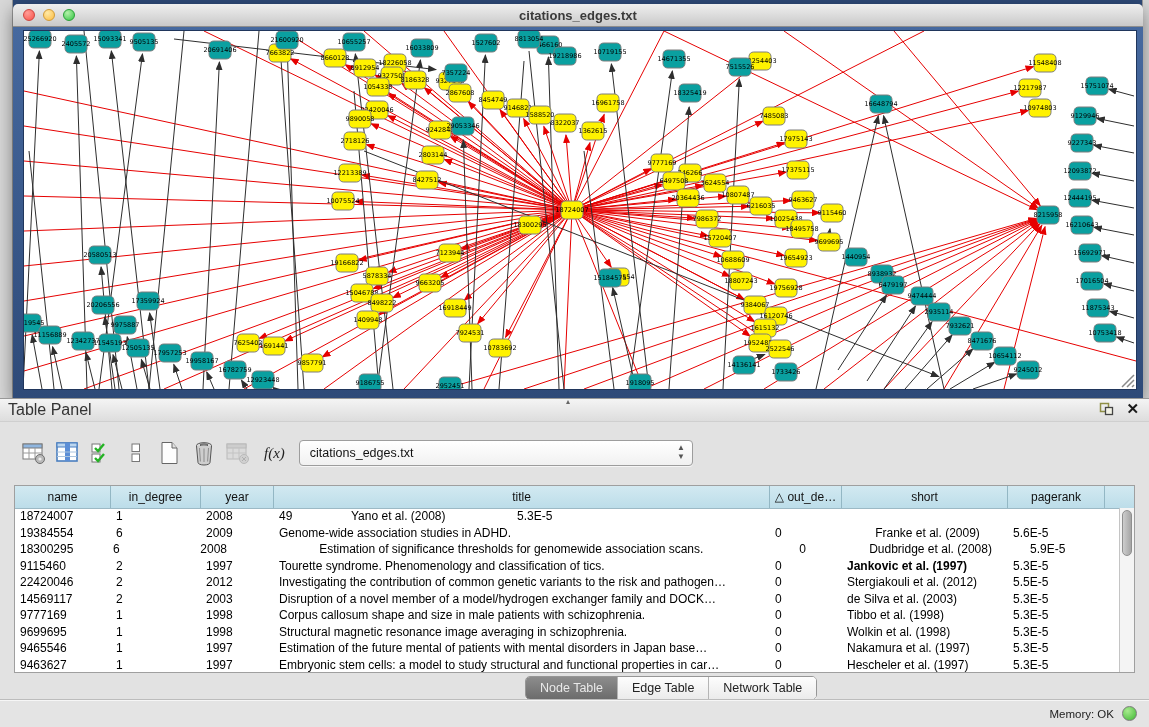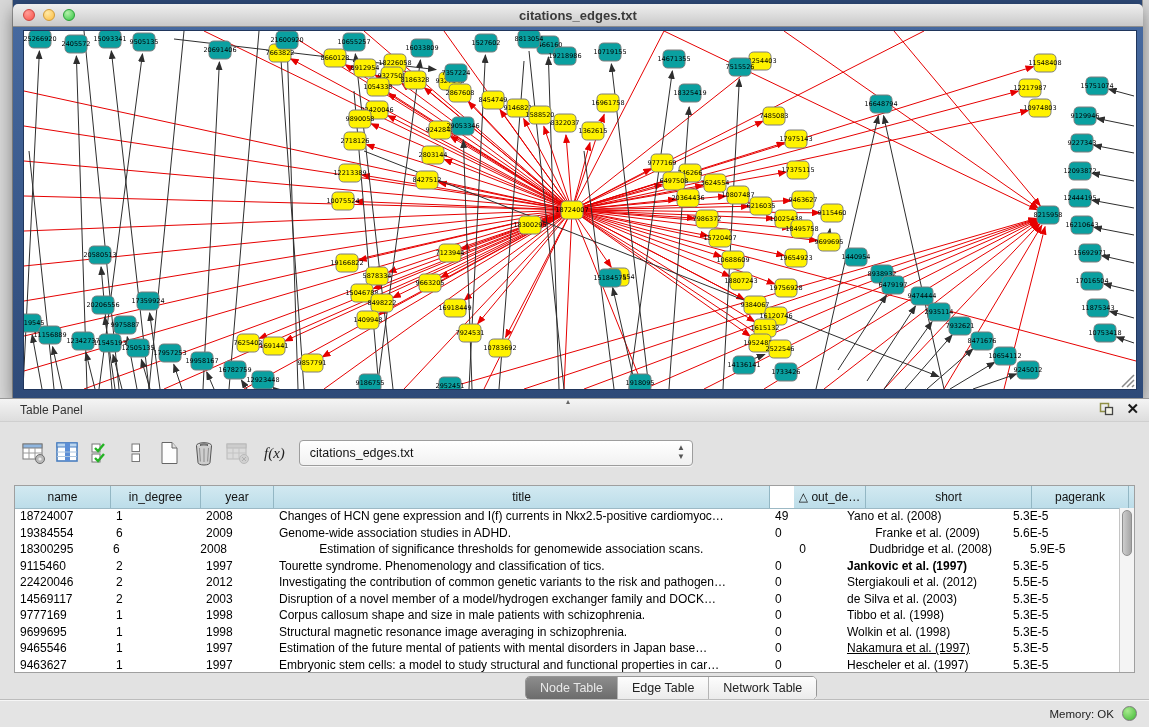--- a/index.html
+++ b/index.html
@@ -22,21 +22,21 @@
   .light.yellow{background:radial-gradient(circle at 35% 30%,#ffe9a6,#fcbb3f);border:1px solid #d29b37;}
   .light.green{background:radial-gradient(circle at 35% 30%,#b4f0a9,#32c543);border:1px solid #2aa137;}
   #win-title{position:absolute;left:0;right:0;text-align:center;font-size:13px;font-weight:bold;color:#3a3a3a;}
   #net-frame{height:371px;background:linear-gradient(#46699f,#2e4a78);padding:3px 8px 10px 10px;box-sizing:border-box;}
   #net-canvas{width:100%;height:100%;background:#fff;border:1px solid #20365c;position:relative;}
   #net-svg{display:block;width:100%;height:100%;}
   #resize-grip{position:absolute;right:1px;bottom:1px;}
   
   #panel{position:absolute;left:0;top:398px;width:1149px;height:329px;background:#e2e2e2;border-top:1px solid #989898;box-sizing:border-box;}
   #panel-header{height:22px;background:linear-gradient(#f4f4f4,#dddddd);display:flex;align-items:center;position:relative;border-bottom:1px solid #cfcfcf;}
-  #panel-title{font-size:12px;color:#333;margin-left:20px;}
+  #panel-title{font-size:16px;color:#333;margin-left:8px;}
   #splitter-handle{position:absolute;left:566px;top:-2px;font-size:8px;color:#666;}
   #panel-header-icons{position:absolute;right:10px;top:2px;display:flex;align-items:center;gap:12px;}
   #close-x{font-size:15px;font-weight:bold;color:#1a1a1a;line-height:16px;cursor:default;}
   
   #toolbar{height:62px;display:flex;align-items:center;padding-left:20px;}
   .tbtn{width:28px;height:28px;margin-right:6px;display:flex;align-items:center;justify-content:center;}
   #fx-icon{font-family:"Liberation Serif",serif;font-style:italic;font-size:15px;color:#222;margin:0 8px 0 6px;}
   #combo{width:392px;height:24px;margin-left:6px;border:1px solid #9d9d9d;border-radius:4px;
      background:linear-gradient(#ffffff,#f1f1f1);display:flex;align-items:center;position:relative;box-shadow:0 1px 0 rgba(255,255,255,.7);}
   #combo-value{font-size:12.5px;color:#111;margin-left:10px;}
@@ -604,31 +604,30 @@
         </span>
     </div>
   </div>
 
   <div id="table">
     <div id="thead">
         <div class="th" style="width: 96px; text-align: center;">name</div>
         <div class="th" style="width: 90px;">in_degree</div>
         <div class="th" style="width: 73px;">year</div>
         <div class="th" style="width: 496px;">title</div>
-        <div class="th" style="width: 72px; margin-left: 24px;">△ out_de…</div>
+        <div class="th" style="width: 72px;">△ out_de…</div>
         <div class="th" style="width: 166px;">short</div>
         <div class="th" style="width: 97px;">pagerank</div>
         <div class="th" style="flex: 1 1 0%;"></div>
       </div>
     <div id="tbody">
         <div class="tr">
           <div class="td" style="width: 96px;">18724007</div>
           <div class="td" style="width: 90px;">1</div>
           <div class="td" style="width: 73px;">2008</div>
-          <div class="td" style="width: 496px;">Changes of HCN gene expression and I(f) currents in Nkx2.5-positive cardiomyoc…</div>
           <div class="td" style="width: 72px;">49</div>
           <div class="td" style="width: 166px;">Yano et al. (2008)</div>
           <div class="td" style="width: 97px;">5.3E-5</div>
         </div>
         <div class="tr">
           <div class="td" style="width: 96px;">19384554</div>
           <div class="td" style="width: 90px;">6</div>
           <div class="td" style="width: 73px;">2009</div>
           <div class="td" style="width: 496px;">Genome-wide association studies in ADHD.</div>
           <div class="td" style="width: 72px;">0</div>
@@ -688,21 +687,21 @@
           <div class="td" style="width: 72px;">0</div>
           <div class="td" style="width: 166px;">Wolkin et al. (1998)</div>
           <div class="td" style="width: 97px;">5.3E-5</div>
         </div>
         <div class="tr">
           <div class="td" style="width: 96px;">9465546</div>
           <div class="td" style="width: 90px;">1</div>
           <div class="td" style="width: 73px;">1997</div>
           <div class="td" style="width: 496px;">Estimation of the future mental of patients with mental disorders in Japan base…</div>
           <div class="td" style="width: 72px;">0</div>
-          <div class="td" style="width: 166px; text-decoration: underline;">Nakamura et al. (1997)</div>
+          <div class="td" style="width: 166px;">Nakamura et al. (1997)</div>
           <div class="td" style="width: 97px;">5.3E-5</div>
         </div>
         <div class="tr">
           <div class="td" style="width: 96px;">9463627</div>
           <div class="td" style="width: 90px;">1</div>
           <div class="td" style="width: 73px;">1997</div>
           <div class="td" style="width: 496px;">Embryonic stem cells: a model to study structural and functional properties in car…</div>
           <div class="td" style="width: 72px;">0</div>
           <div class="td" style="width: 166px;">Hescheler et al. (1997)</div>
           <div class="td" style="width: 97px;">5.3E-5</div>

